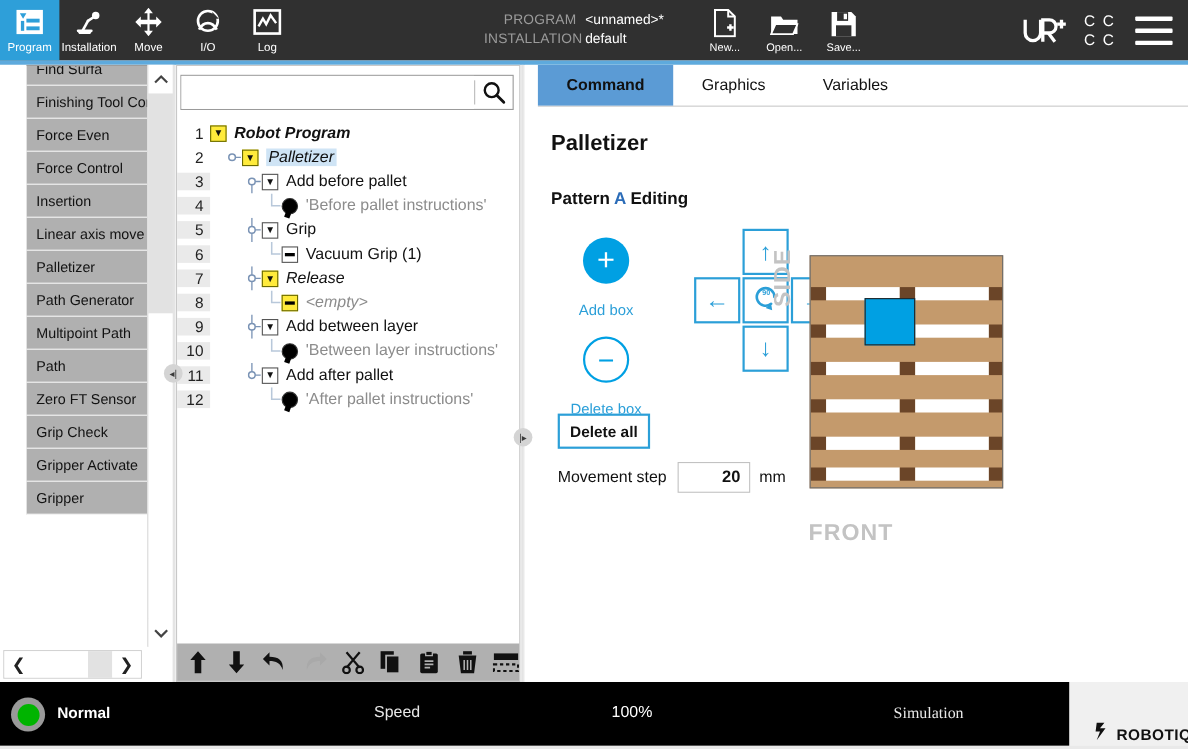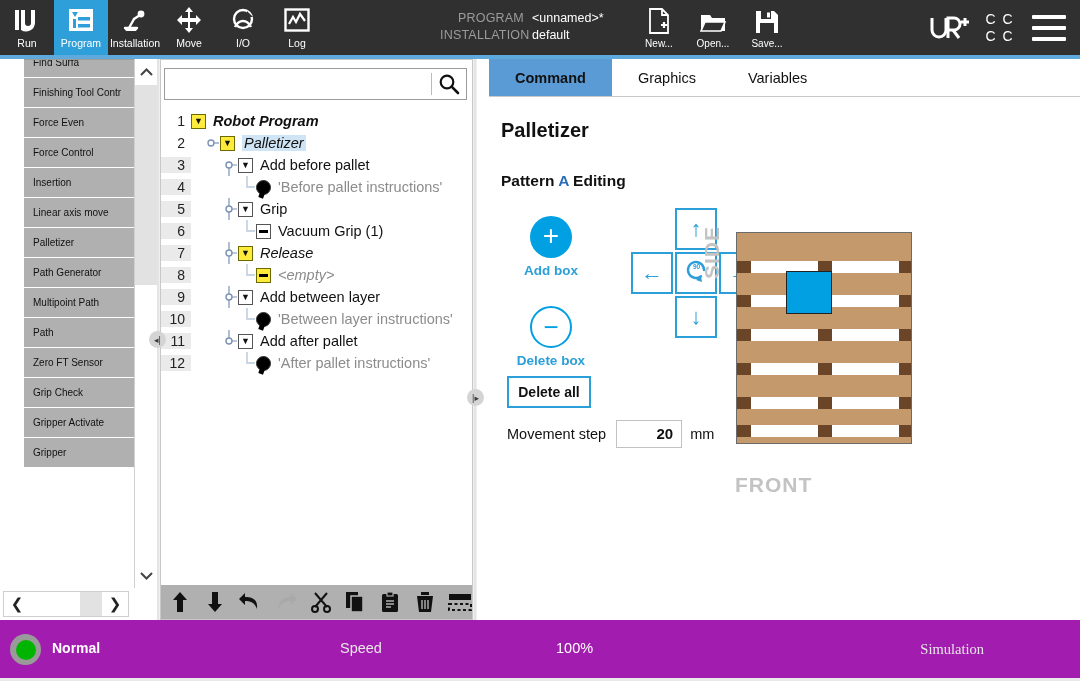--- a/index.html
+++ b/index.html
@@ -54,21 +54,21 @@
   .body { position:absolute; left:0; top:59px; width:1080px; height:561px; background:#f0f0f0; }
 
   
   .leftcol { position:absolute; left:0; top:0; width:157px; height:561px; background:#fff; }
   .node-list {
     position:absolute; left:24px; top:0; width:110px; height:529px; overflow:hidden;
     border-top:1px solid #9c9c9c;
   }
   .node-item {
     background:#b0b0b0; border-bottom:1px solid #ffffff;
-    color:#111; font-size:10px; line-height:19px;
+    color:#111; font-size:13px; line-height:19px;
     padding:5px 8px 5px 9px; cursor:pointer;
     white-space:nowrap;
   }
   .vscroll {
     position:absolute; left:134px; top:0; width:23px; height:529px;
     background:#fafafa; border-left:1px solid #d0d0d0;
   }
   .vscroll .arrow {
     position:absolute; left:0; width:23px; height:26px; background:#fff;
     display:flex; align-items:center; justify-content:center; cursor:pointer;
@@ -146,21 +146,21 @@
   .ctrl-area { position:relative; height:230px; }
   .addbox { position:absolute; left:8px; top:8px; width:84px; text-align:center; cursor:pointer;}
   .circ-plus {
     width:42px; height:42px; margin:0 auto; border-radius:50%; background:#00a0e3;
     color:#fff; font-size:28px; line-height:40px; text-align:center; font-weight:300;
   }
   .circ-minus {
     width:42px; height:42px; margin:0 auto; border-radius:50%; background:#fff;
     border:2px solid #00a0e3; color:#00a0e3; font-size:26px; line-height:38px; text-align:center;
   }
-  .mini-lbl { font-size:13.5px; color:#2b9fd8; margin-top:5px;font-weight:bold; }
+  .mini-lbl { font-size:13.5px; color:#2b9fd8; margin-top:16px; }
   .delbox { position:absolute; left:8px; top:98px; width:84px; text-align:center; cursor:pointer;}
 
   .dpad { position:absolute; left:130px; top:0; width:130px; height:130px; }
   .dbtn {
     position:absolute; width:42px; height:42px; border:2px solid #2b9fd8; background:#fff;
     display:flex; align-items:center; justify-content:center; color:#2b9fd8; font-size:22px; cursor:pointer;
   }
   .dbtn.up { left:44px; top:0; }
   .dbtn.left { left:0; top:44px; }
   .dbtn.mid { left:44px; top:44px; }
@@ -194,21 +194,21 @@
   .slat .blkm { width:14px; background:#6b4528; }
   .box {
     position:absolute; left:49px; top:38px; width:46px; height:43px;
     background:#00a0e3; border:1.5px solid #222;
   }
   .front-lbl { position:absolute; left:735px; top:414px; font-size:21px; font-weight:bold; color:#c3c3c3; letter-spacing:1px;}
   .robotiq { position:absolute; left:995px; top:597px; display:flex; align-items:center; gap:4px; }
   .robotiq .wordmark { font-size:14px; font-weight:bold; letter-spacing:.4px; color:#111;}
 
   
-  .statusbar { position:absolute; left:0; top:620px; width:1080px; height:58px; background:#a21caf; }
+  .statusbar { position:absolute; left:0; top:620px; width:972px; height:58px; background:#000000; }
   .st-light {
     position:absolute; left:10px; top:14px; width:31px; height:31px; border-radius:50%;
     background:#9a9a9a; display:flex; align-items:center; justify-content:center;
   }
   .st-light i { width:20px; height:20px; border-radius:50%; background:#00b400; display:block;}
   .st-text { position:absolute; left:52px; top:20px; color:#fff; font-size:14px; font-weight:bold;}
   .sp-lbl { position:absolute; left:340px; top:20px; color:#e8e8e8; font-size:14.5px;}
   .sp-pct { position:absolute; left:556px; top:20px; color:#fff; font-size:14.5px;}
   .sim-lbl { position:absolute; right:96px; top:21px; color:#e8e8e8; font-size:14.5px;font-family:Liberation Serif, serif;}
 
@@ -216,31 +216,20 @@
   .bg-strip { position:absolute; left:0; top:678px; width:1080px; height:3px; background:#e9e9e9; }
 </style>
 </head>
 <body>
 
 <div id="app">
 
   <div class="header">
     <div class="hdr-tabs">
 
-      <div class="hdr-tab">
-        <span class="glyph">
-          <svg width="26" height="24" viewBox="0 0 26 24">
-              <g fill="#fff">
-            <path d="M1 2h4v20H1z"></path>
-                <path d="M7 2h4v13a3 3 0 006 0V2h4v13a9 9 0 01-14 7z"></path>
-          </g>
-            </svg>
-        </span>
-        <span class="lbl">Run</span>
-      </div>
 
       <div class="hdr-tab active">
         <span class="glyph">
           <svg width="26" height="24" viewBox="0 0 26 24">
               <rect x="1" y="1" width="24" height="22" fill="#fff"></rect>
             <path d="M4 4l6 0-3 5z" fill="#2e9fd9"></path>
               <rect x="5" y="11" width="3" height="9" fill="#2e9fd9"></rect>
             <rect x="10" y="9" width="12" height="3.5" fill="#2e9fd9"></rect>
               <rect x="10" y="16" width="12" height="3.5" fill="#2e9fd9"></rect>
           </svg>

